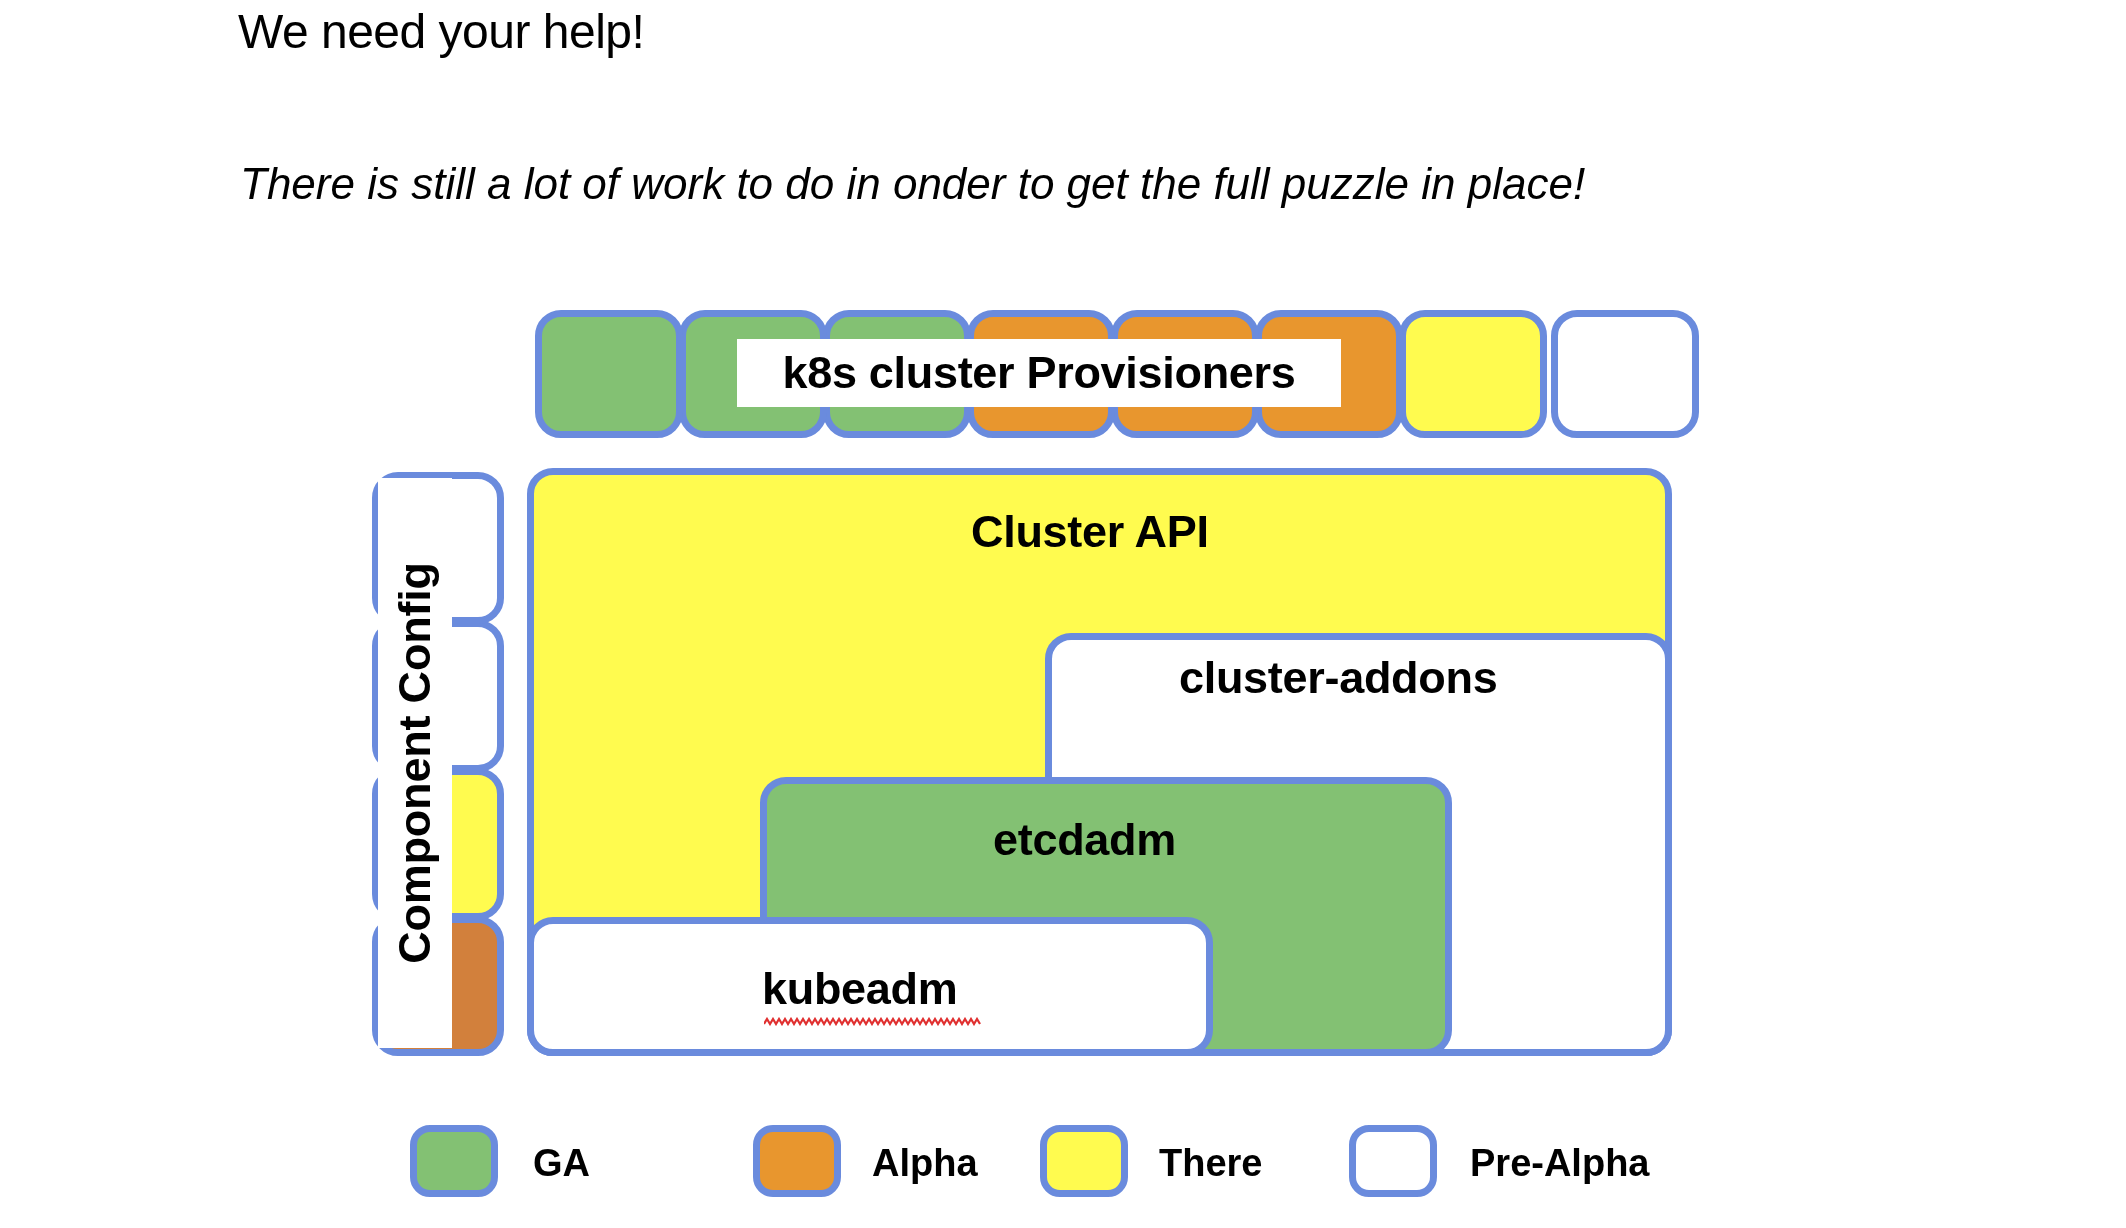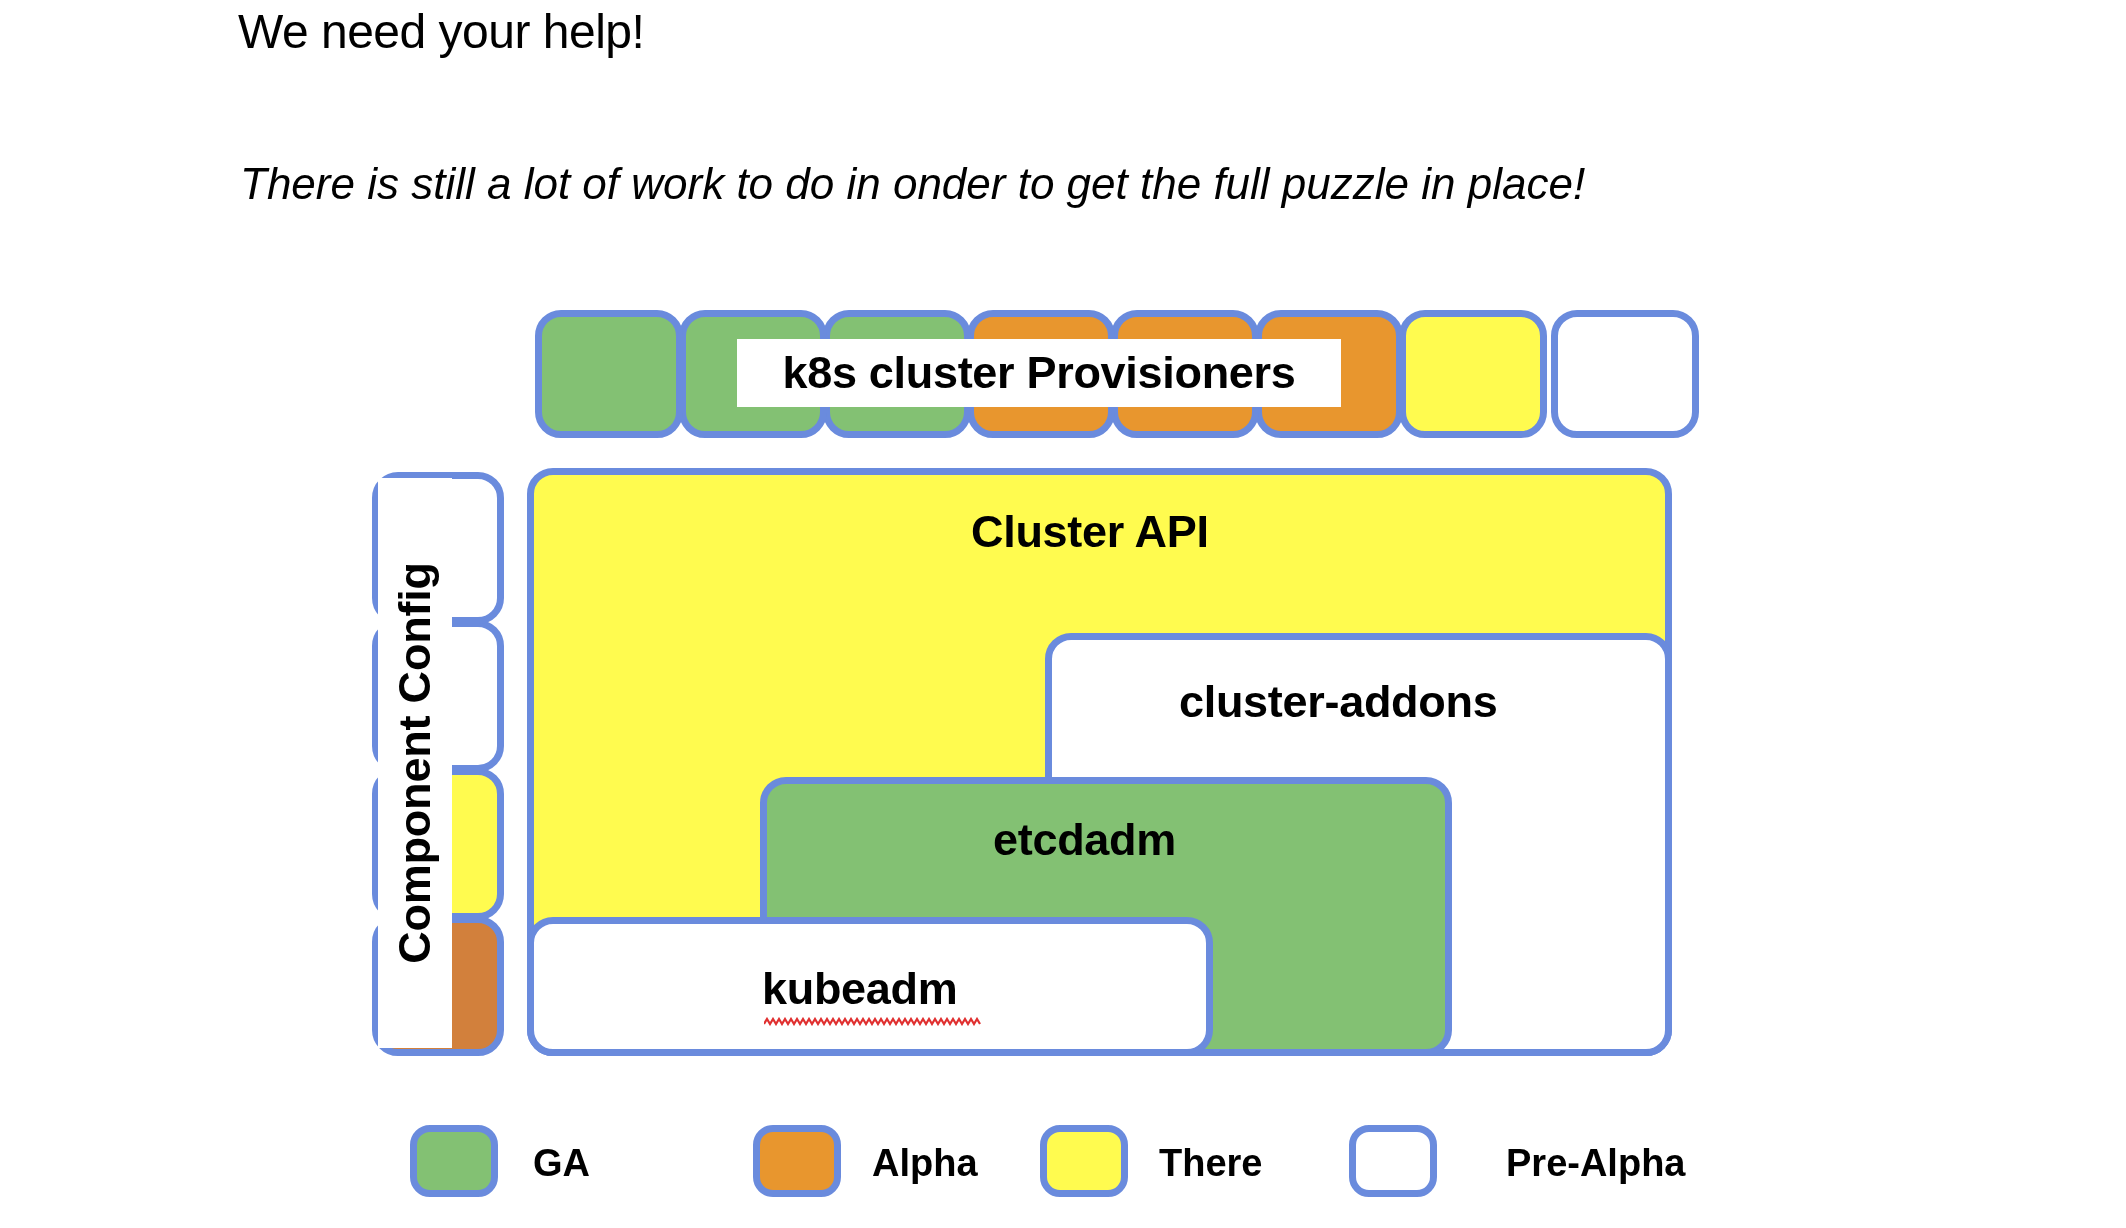--- a/index.html
+++ b/index.html
@@ -96,21 +96,21 @@
   .box-label {
     position: absolute;
     font-size: 45px;
     font-weight: bold;
     letter-spacing: -0.3px;
     white-space: nowrap;
     z-index: 50;
     text-align: right;
   }
   #label-cluster-api      { left: 971px; top: 506px; }
-  #label-cluster-addons   { left: 1179px; top: 676px; }
+  #label-cluster-addons   { left: 1179px; top: 652px; }
   #label-kubeadm          { left: 993px; top: 814px; }
   #label-etcdadm          { left: 762px; top: 963px; }
 
   
   #etcdadm-squiggle {
     position: absolute;
     left: 764px;
     top: 1017px;
     width: 218px;
     height: 9px;
@@ -202,14 +202,14 @@
   <div class="legend-swatch green" style="left:410px;  background:#83c173;"></div>
   <div class="legend-text" style="left:533px;">GA</div>
 
   <div class="legend-swatch orange" style="left:753px;  background:#e8962e;"></div>
   <div class="legend-text" style="left:872px;">Alpha</div>
 
   <div class="legend-swatch yellow" style="left:1040px; background:#fffb4f;"></div>
   <div class="legend-text" style="left:1159px;">There</div>
 
   <div class="legend-swatch white" style="left:1349px; background:#ffffff;"></div>
-  <div class="legend-text" style="left:1470px;margin-left:36px;">Pre-Alpha</div>
+  <div class="legend-text" style="left:1470px;">Pre-Alpha</div>
 </div>
 
 </body></html>

